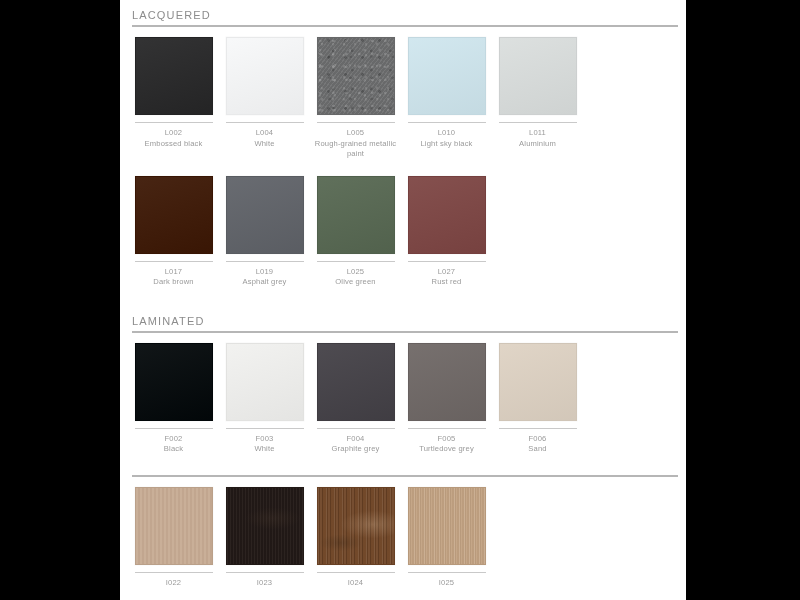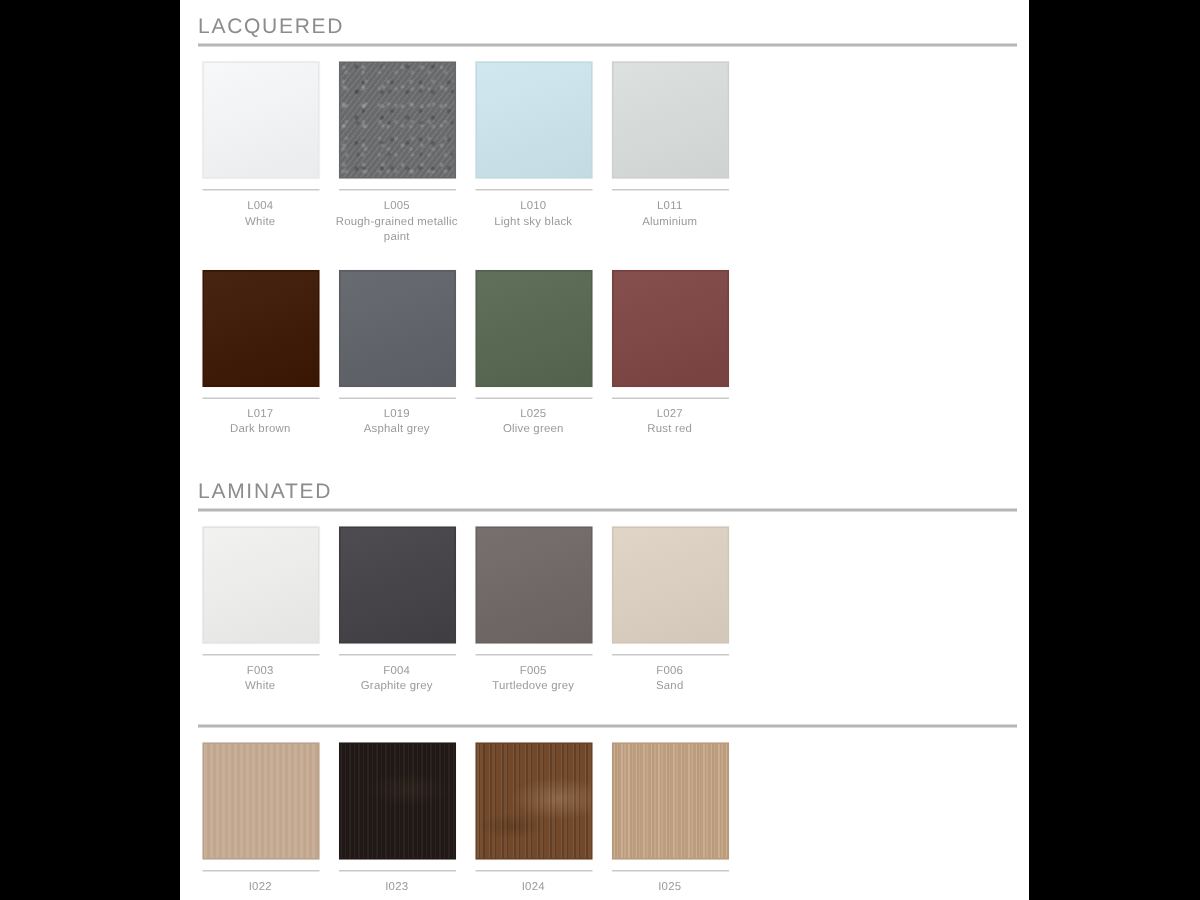--- a/index.html
+++ b/index.html
@@ -19,21 +19,21 @@
   #sheet {
     position: absolute;
     left: 120px; top: 0;
     width: 566px; height: 600px;
     background: #ffffff;
     padding: 0 8px;
   }
 
   .section { width: 100%; }
   .section-head {
-    font-size: 14px;
+    font-size: 11px;
     letter-spacing: 1.15px;
     color: #8c8c8c;
     text-transform: uppercase;
     padding: 9px 0 4px 4px;
     font-weight: 400;
     white-space: nowrap;
   }
   .section-rule {
     height: 2px;
     background: #b6b6b6;
@@ -149,20 +149,28 @@
 
 <div id="page">
   <div id="sheet">
 
     <div class="section">
       <div class="section-head">LACQUERED</div>
       <div class="section-rule"></div>
 
       <div class="grid">
         <div class="swatch-cell">
+          <div class="chip tex-soft" style="background:#262627"></div>
+          <div class="chip-rule"></div>
+          <div class="caption">
+            <span class="code">L002</span>
+            <span class="name">Embossed black</span>
+          </div>
+        </div>
+        <div class="swatch-cell">
           <div class="chip tex-soft" style="background:#f7f8f9"></div>
           <div class="chip-rule"></div>
           <div class="caption">
             <span class="code">L004</span>
             <span class="name">White</span>
           </div>
         </div>
         <div class="swatch-cell">
           <div class="chip tex-metallic" style="background:#6e6f70"></div>
           <div class="chip-rule"></div>
@@ -228,20 +236,28 @@
     </div>
 
     <div class="sec-gap-1"></div>
 
     <div class="section">
       <div class="section-head">LAMINATED</div>
       <div class="section-rule"></div>
 
       <div class="grid">
         <div class="swatch-cell">
+          <div class="chip tex-soft" style="background:#020709"></div>
+          <div class="chip-rule"></div>
+          <div class="caption">
+            <span class="code">F002</span>
+            <span class="name">Black</span>
+          </div>
+        </div>
+        <div class="swatch-cell">
           <div class="chip tex-soft" style="background:#f1f1ef"></div>
           <div class="chip-rule"></div>
           <div class="caption">
             <span class="code">F003</span>
             <span class="name">White</span>
           </div>
         </div>
         <div class="swatch-cell">
           <div class="chip tex-soft" style="background:#434046"></div>
           <div class="chip-rule"></div>

